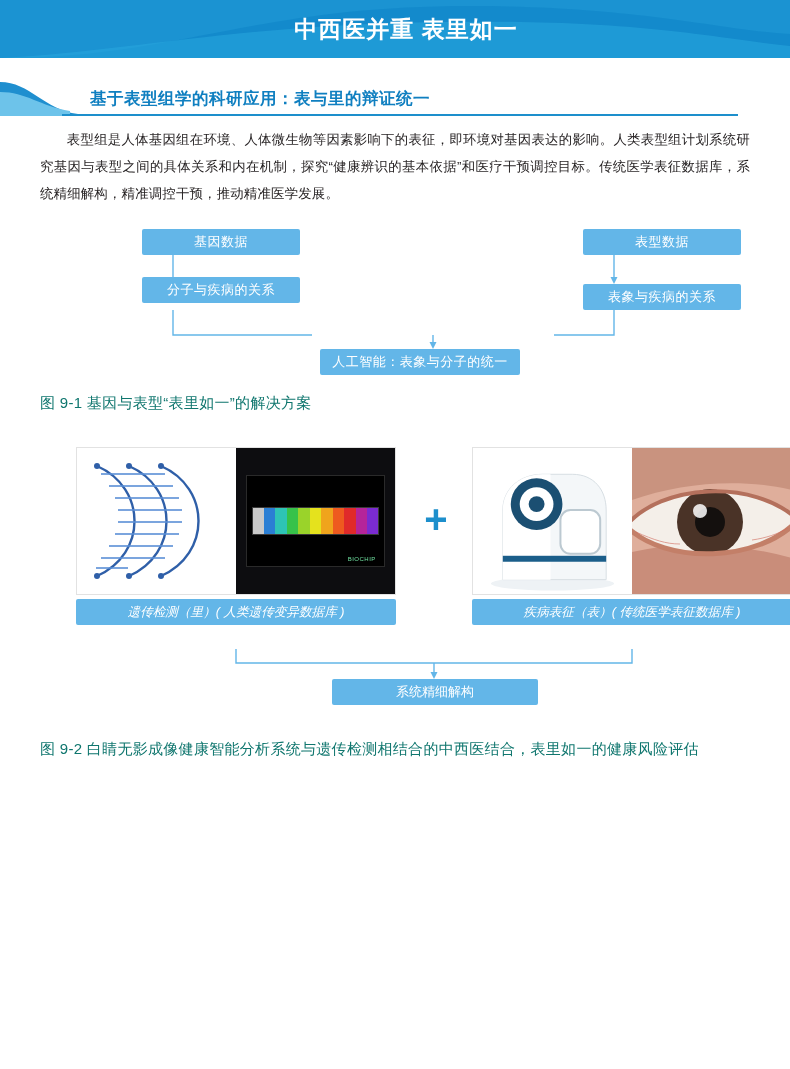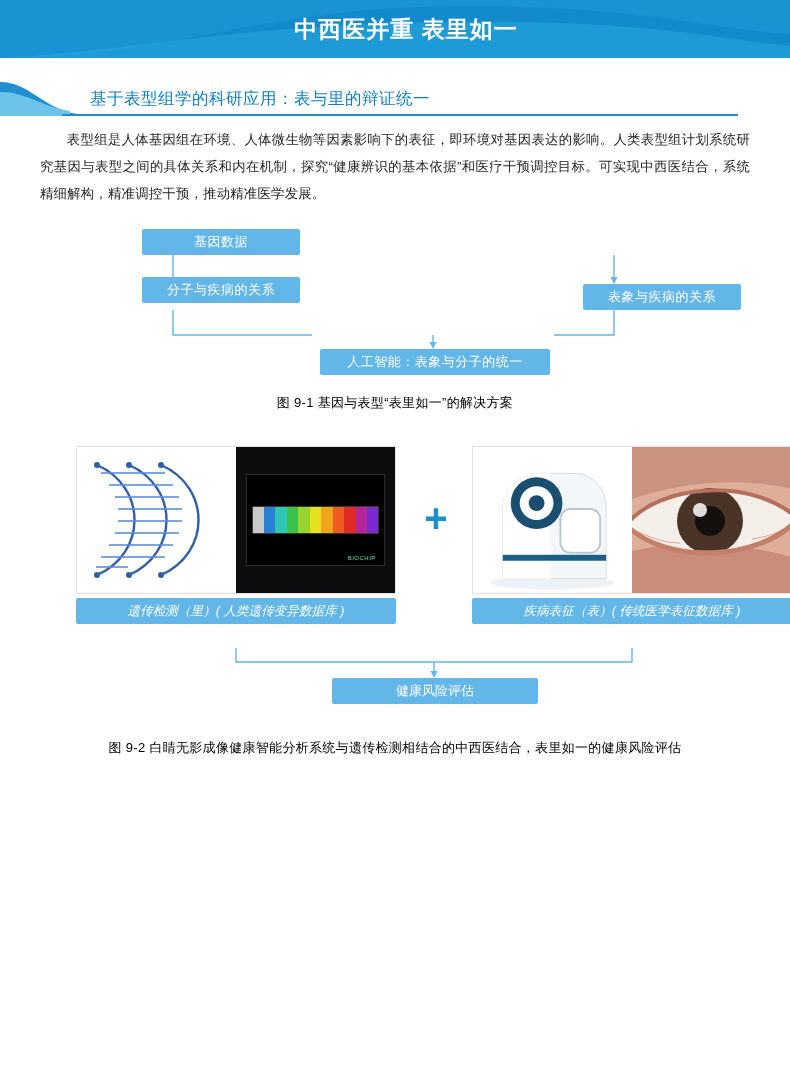--- a/index.html
+++ b/index.html
@@ -56,21 +56,21 @@
     top: 0;
     width: 790px;
     height: 46px;
   }
   .section-head-title {
     position: absolute;
     left: 90px;
     top: 8px;
     color: #0f7fc0;
     font-size: 16.5px;
-    font-weight: normal;
+    font-weight: bold;
     letter-spacing: 0.5px;
     white-space: nowrap;
   }
   .section-underline {
     position: absolute;
     left: 62px;
     top: 34px;
     width: 676px;
     height: 2px;
     background: #1d8fcc;
@@ -107,30 +107,30 @@
     height: 26px;
     border-radius: 2px;
     letter-spacing: 0.5px;
     white-space: nowrap;
     margin-left: 8px;
   }
   .n-gene   { left: 94px;  top: 8px;   width: 158px; }
   .n-pheno  { left: 535px; top: 8px;   width: 158px; }
   .n-mol    { left: 94px;  top: 56px;  width: 158px; }
   .n-appear { left: 535px; top: 63px;  width: 158px; }
-  .n-ai     { left: 272px; top: 128px; width: 230px; }
+  .n-ai     { left: 272px; top: 128px; width: 200px; }
   .flowsvg {
     position: absolute;
     left: 0; top: 0;
     width: 790px; height: 165px;
   }
   .fig-caption {
-    text-align: center;
-    color: #000000;
-    font-size: 13px;
+    text-align: left;
+    color: #0f766e;
+    font-size: 15px;
     margin-top: 8px;
     letter-spacing: 0.3px;
   }
 
   
   .img-row {
     position: relative;
     height: 200px;
     margin-top: 16px;
   }
@@ -249,38 +249,39 @@
   <svg class="swoosh" viewBox="0 0 790 46" preserveAspectRatio="none">
     <path d="M0,2 C30,2 44,30 78,34 L78,36 L0,36 Z" fill="#1f8fcf"></path>
     <path d="M0,12 C26,12 40,26 70,31 L70,36 L0,36 Z" fill="#6dc3ea"></path>
   </svg>
   <div class="section-head-title">基于表型组学的科研应用：表与里的辩证统一</div>
   <div class="section-underline"></div>
 </div>
 
 <div class="content">
 
-  <p class="para">表型组是人体基因组在环境、人体微生物等因素影响下的表征，即环境对基因表达的影响。人类表型组计划系统研究基因与表型之间的具体关系和内在机制，探究“健康辨识的基本依据”和医疗干预调控目标。可实现中西医结合，系统精细解构，精准调控干预，推动精准医学发展。</p>
+  <p class="para">表型组是人体基因组在环境、人体微生物等因素影响下的表征，即环境对基因表达的影响。人类表型组计划系统研究基因与表型之间的具体关系和内在机制，探究“健康辨识的基本依据”和医疗干预调控目标。传统医学表征数据库，系统精细解构，精准调控干预，推动精准医学发展。</p>
 
   <div class="flow1">
     <svg class="flowsvg" viewBox="0 0 790 165">
 
       <line x1="133" y1="34" x2="133" y2="57" stroke="#63b6e8" stroke-width="1.4"></line>
       <polygon points="133,63 129.5,56 136.5,56" fill="#63b6e8"></polygon>
       <line x1="574" y1="34" x2="574" y2="57" stroke="#63b6e8" stroke-width="1.4"></line>
       <polygon points="574,63 570.5,56 577.5,56" fill="#63b6e8"></polygon>
 
       <path d="M133,89 L133,114 L272,114" fill="none" stroke="#63b6e8" stroke-width="1.4"></path>
 
       <path d="M574,89 L574,114 L514,114" fill="none" stroke="#63b6e8" stroke-width="1.4"></path>
 
       <line x1="393" y1="114" x2="393" y2="122" stroke="#63b6e8" stroke-width="1.4"></line>
       <polygon points="393,128 389.5,121 396.5,121" fill="#63b6e8"></polygon>
     </svg>
     <div class="node n-gene">基因数据</div>
+    <div class="node n-pheno">表型数据</div>
     <div class="node n-mol">分子与疾病的关系</div>
     <div class="node n-appear">表象与疾病的关系</div>
     <div class="node n-ai">人工智能：表象与分子的统一</div>
   </div>
 
   <div class="fig-caption">图 9-1 基因与表型“表里如一”的解决方案</div>
 
   <div style="height:18px"></div>
 
 
@@ -380,18 +381,18 @@
     <div class="cap-bar cap-left">遗传检测（里）( 人类遗传变异数据库 )</div>
     <div class="cap-bar cap-right">疾病表征（表）( 传统医学表征数据库 )</div>
   </div>
 
   <div class="flow2">
     <svg class="flow2svg" viewBox="0 0 790 62">
       <path d="M196,0 L196,14 L592,14 L592,0" fill="none" stroke="#63b6e8" stroke-width="1.4"></path>
       <line x1="394" y1="14" x2="394" y2="24" stroke="#63b6e8" stroke-width="1.4"></line>
       <polygon points="394,30 390.5,23 397.5,23" fill="#63b6e8"></polygon>
     </svg>
-    <div class="n-risk">健康风险评估</div>
+    <div class="n-risk">系统精细解构</div>
   </div>
 
   <div class="fig-caption" style="margin-top:29px">图 9-2 白睛无影成像健康智能分析系统与遗传检测相结合的中西医结合，表里如一的健康风险评估</div>
 
 </div>
 
 </body></html>

